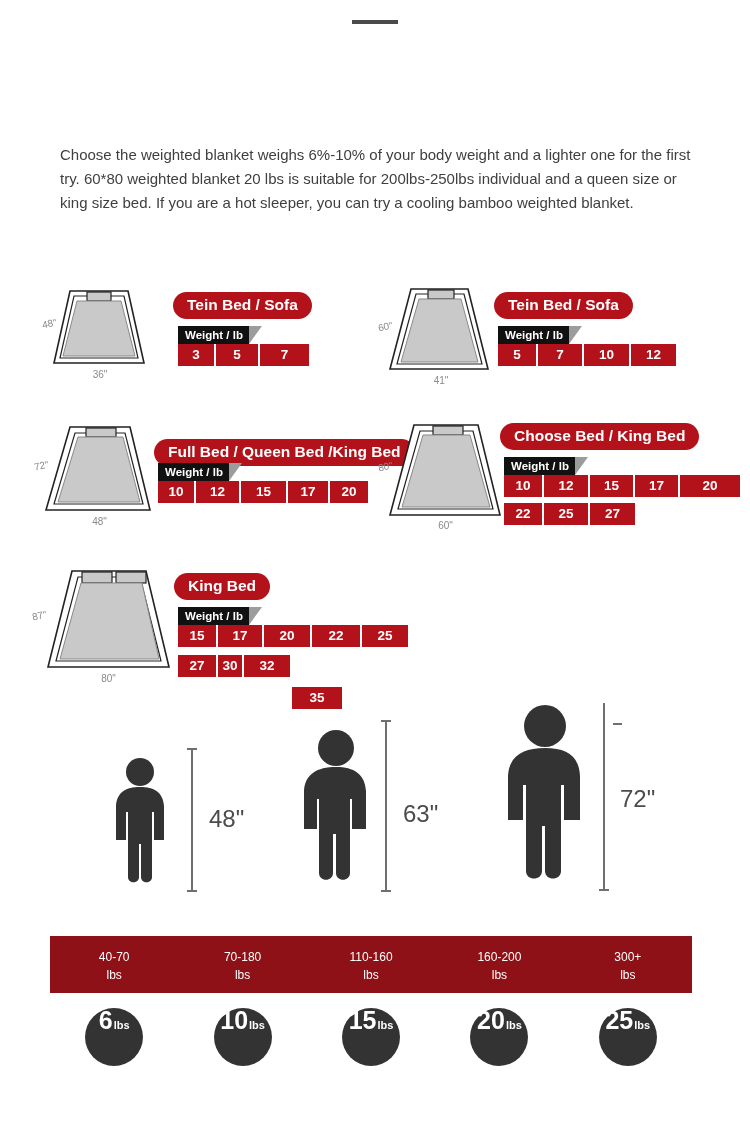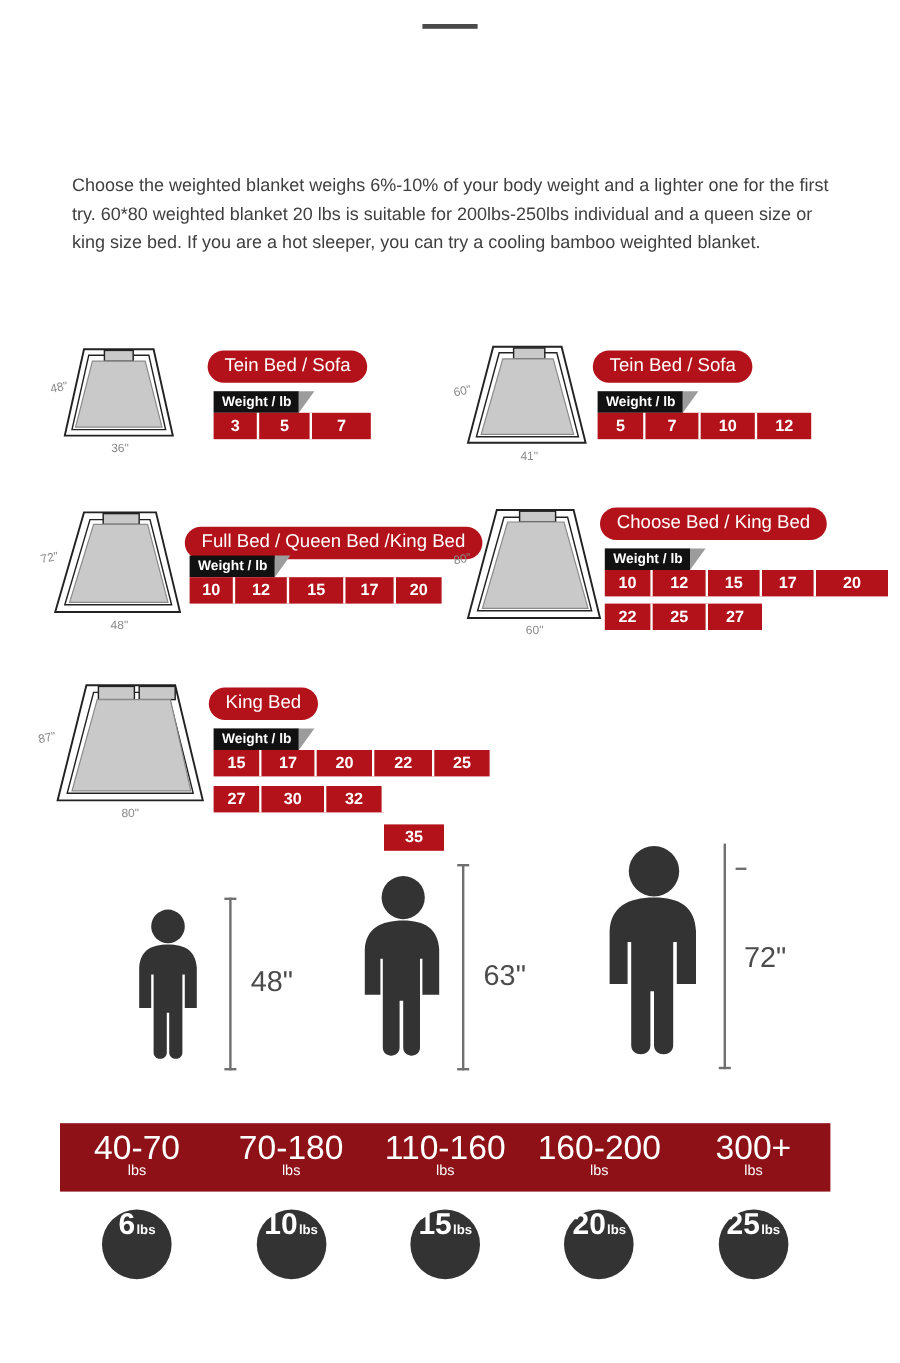--- a/index.html
+++ b/index.html
@@ -56,21 +56,21 @@
     white-space: nowrap;
   }
 
   .pill {
     position: absolute;
     display: inline-block;
     background: #b4121a;
     color: #ffffff;
     border-radius: 14px;
     font-size: 15.5px;
-    font-weight: 400;
+    font-weight: 700;
     padding: 4px 14px 5px 14px;
     white-space: nowrap;
     line-height: 18px;
   }
 
   .wtab {
     position: absolute;
     height: 18px;
     background: #111111;
     color: #ffffff;
@@ -126,21 +126,21 @@
     display: flex;
   }
   .wtable .col {
     flex: 1;
     display: flex;
     flex-direction: column;
     align-items: center;
     justify-content: center;
     color: #ffffff;
   }
-  .wtable .rng { font-size: 28px; line-height: 22px; font-weight: 400; }
+  .wtable .rng { font-size: 12px; line-height: 22px; font-weight: 400; }
   .wtable .unit { font-size: 12px; line-height: 15px; }
 
   .circles {
     position: absolute;
     left: 50px; top: 1006px;
     width: 642px; height: 62px;
     display: flex;
   }
   .circles .ccol { flex: 1; display: flex; align-items: center; justify-content: center; }
   .circ {
@@ -264,21 +264,21 @@
   <div class="wtab" style="left:144px; top:44px;">Weight / lb</div>
   <div class="wrow" style="left:144px; top:62px;">
     <div class="wcell" style="width:40px;">15</div>
     <div class="wcell" style="width:46px;">17</div>
     <div class="wcell" style="width:48px;">20</div>
     <div class="wcell" style="width:50px;">22</div>
     <div class="wcell" style="width:46px;">25</div>
   </div>
   <div class="wrow" style="left:144px; top:92px;">
     <div class="wcell" style="width:40px;">27</div>
-    <div class="wcell" style="width:54px;">30</div>
+    <div class="wcell" style="width:26px;">30</div>
     <div class="wcell" style="width:48px;">32</div>
     <div class="wcell" style="width:50px;margin-top:32px;">35</div>
   </div>
 </div>
 
 <div class="people">
 
   <svg class="person" style="left:104px; top:66px;" width="72" height="135" viewBox="0 0 72 135">
     <circle cx="36" cy="16" r="14" fill="#333333"></circle>
     <path d="M36 31 C22 31 13 36 12 50 L12 84 L22 84 L22 56 L24 56 L24 121 C24 128 35 128 35 121 L35 88 L37 88 L37 121 C37 128 48 128 48 121 L48 56 L50 56 L50 84 L60 84 L60 50 C59 36 50 31 36 31 Z" fill="#333333"></path>

